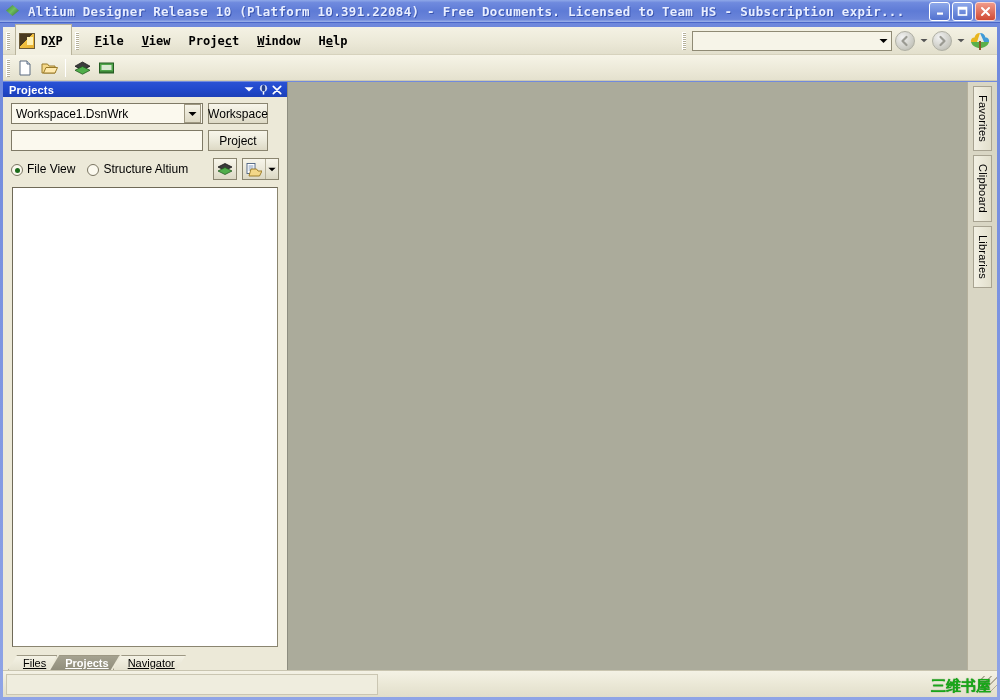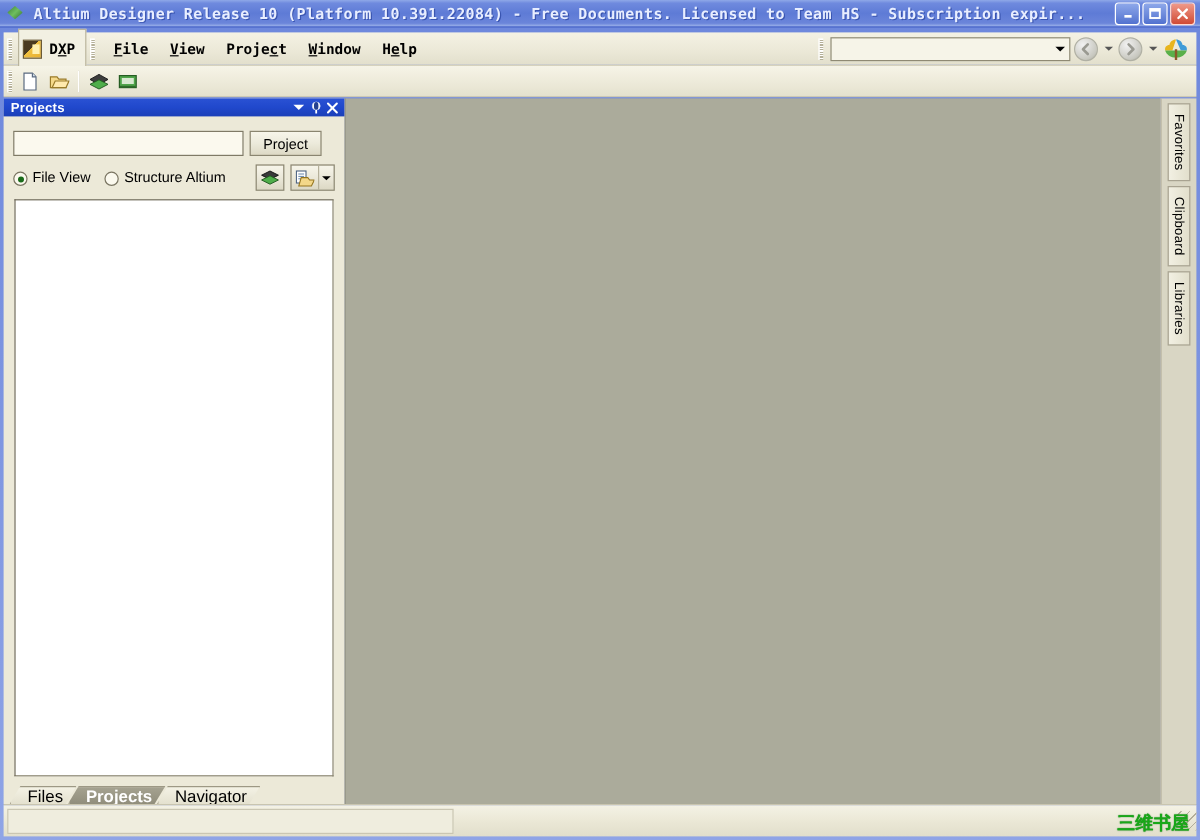--- a/index.html
+++ b/index.html
@@ -234,27 +234,28 @@
     background: #ffffff; border: 1px solid #8a8570;
     border-top-color: #6f6a58; border-left-color: #6f6a58;
   }
   .panel-tabs {
     height: 20px; display: flex; align-items: flex-end;
     padding-left: 5px; flex: none; margin-top: 3px;
   }
   .ptab {
     height: 15px; padding: 0 10px 0 14px;
     display: flex; align-items: center;
-    font-size: 14px; color: #000;
+    font-size: 11px; color: #000;
     background: linear-gradient(to bottom, #f4f2e5, #e4e1cf);
     border: 1px solid #9d9884; border-bottom: none;
     margin-right: -7px;
     clip-path: polygon(9px 0, 100% 0, calc(100% - 9px) 100%, 0 100%);
     cursor: pointer; position: relative;
     font-family: "Liberation Sans", sans-serif;
+    text-decoration: underline;
   }
   .ptab.active {
     background: linear-gradient(to bottom, #a5a290, #918e7c);
     color: #ffffff; font-weight: bold; z-index: 2;
   }
 
   
   .right-strip {
     position: absolute; right: 3px; top: 82px; width: 30px; height: 588px;
     background: #d9d6c4;
@@ -443,20 +444,31 @@
         </svg>
       </div>
       <div class="panel-hdr-btn">
         <svg width="10" height="10" viewBox="0 0 10 10">
             <path d="M1.3 1.3 L8.7 8.7 M8.7 1.3 L1.3 8.7" stroke="#ffffff" stroke-width="1.7" stroke-linecap="round"></path>
           </svg>
       </div>
     </div>
 
     <div class="panel-body">
+      <div class="row1">
+        <div class="combo">
+          <div class="combo-text">Workspace1.DsnWrk</div>
+          <div class="combo-arrow">
+            <svg width="9" height="6" viewBox="0 0 9 6">
+                <path d="M0.5 1 L4.5 5 L8.5 1" fill="#000"></path>
+              </svg>
+          </div>
+        </div>
+        <div class="side-btn">Workspace</div>
+      </div>
 
       <div class="row2">
         <div class="blank-field"></div>
         <div class="side-btn">Project</div>
       </div>
 
       <div class="row3">
         <div class="radio-wrap">
           <div class="radio">
               <div class="dot"></div>

